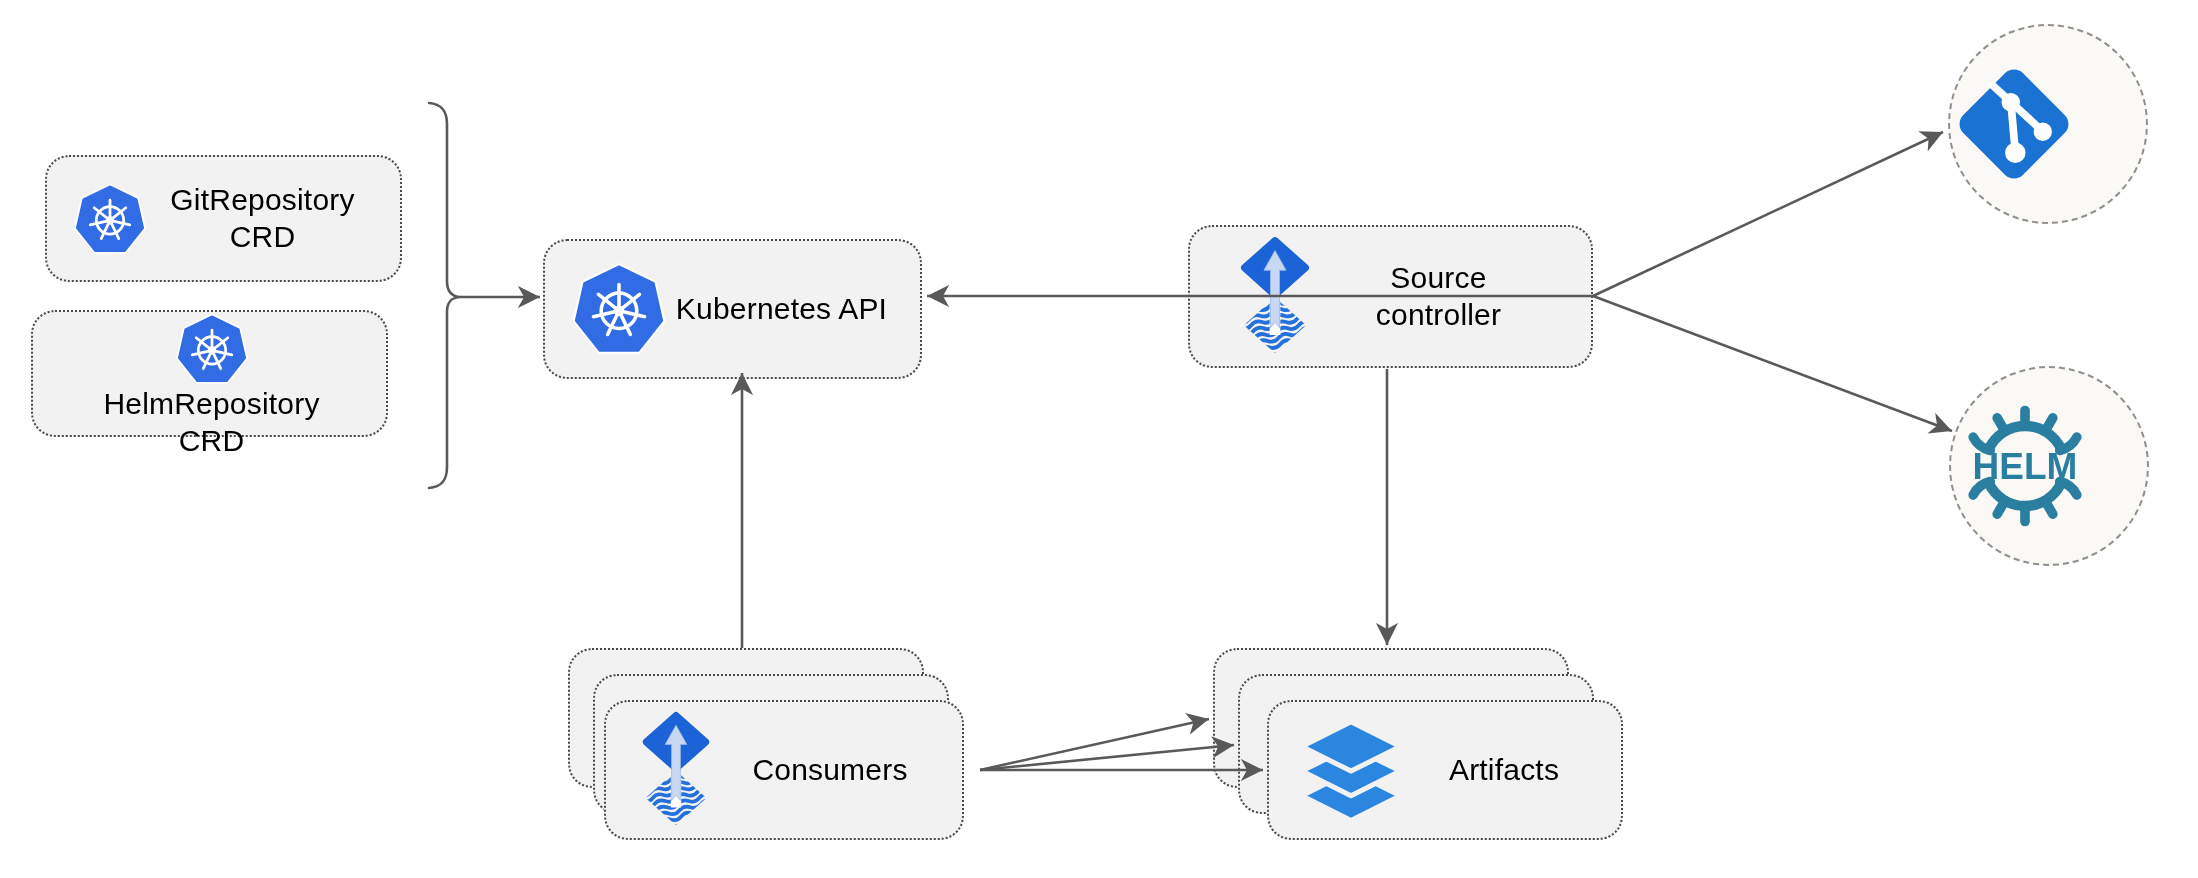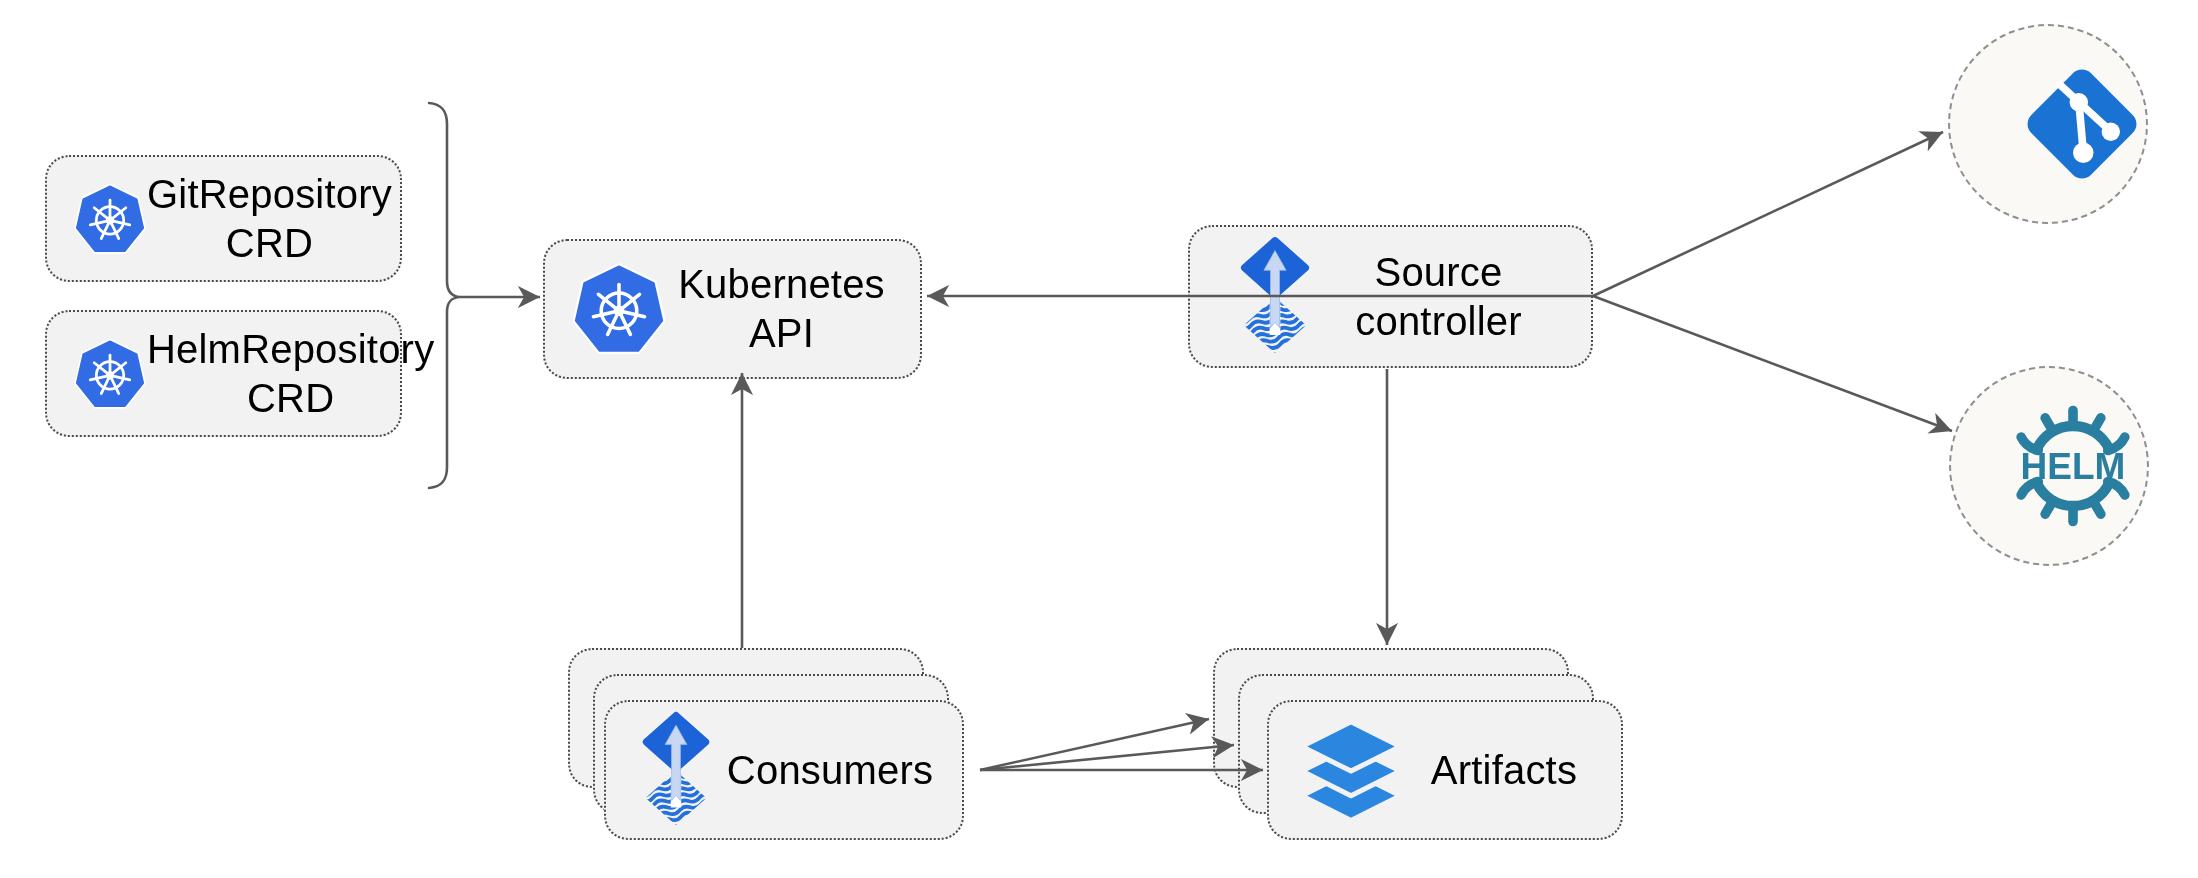--- a/index.html
+++ b/index.html
@@ -8,30 +8,30 @@
     font-family:"Liberation Sans",sans-serif;overflow:hidden;
   }
   #connectors{position:absolute;left:0;top:0;z-index:5;pointer-events:none;}
   .node{
     position:absolute;box-sizing:border-box;background:#f2f2f2;
     border:2px dotted #4a4a4a;border-radius:24px;z-index:1;
   }
   .hbox{display:flex;align-items:center;}
   .icon{flex:none;}
   .lbl{
-    flex:1;text-align:center;font-size:40px;color:#000;line-height:1.22;
+    flex:1;text-align:center;font-size:30px;color:#000;line-height:1.22;
     letter-spacing:0.2px;
   }
   .lbl span{display:block;}
   .stack{position:absolute;z-index:1;}
   .stack .node{position:absolute;}
   .circle{
     position:absolute;box-sizing:border-box;width:200px;height:200px;
     background:#faf9f6;border:2.5px dashed #8f8f8f;border-radius:50%;
-    display:flex;align-items:center;justify-content:flex-end;z-index:1;
+    display:flex;align-items:center;justify-content:flex-start;z-index:1;
   }
   #defs-holder{position:absolute;width:0;height:0;overflow:hidden;}
 </style>
 </head>
 <body>
 
 <svg id="defs-holder" aria-hidden="true">
   <defs>
     <symbol id="sym-k8s" viewBox="-4 -4 108 108">
       <polygon points="50,2 89.1,20.8 98.7,63.1 71.7,97.1 28.3,97.1 1.3,63.1 10.9,20.8" fill="#326ce5" stroke="#ffffff" stroke-width="7" stroke-linejoin="round"></polygon>
@@ -115,21 +115,21 @@
   <div class="node hbox" style="left:45px;top:155px;width:357px;height:127px;padding:0 22px 0 26px;">
     <svg class="icon" width="74" height="74">
         <use href="#sym-k8s"></use>
       </svg>
     <div class="lbl">
       <span>GitRepository</span>
       <span>CRD</span>
     </div>
   </div>
 
-  <div class="node hbox" style="left:45px;top:310px;width:357px;height:127px;padding:0 22px 0 26px;">
+  <div class="node hbox" style="left:31px;top:310px;width:357px;height:127px;padding:0 22px 0 26px;flex-direction:column;">
     <svg class="icon" width="74" height="74">
         <use href="#sym-k8s"></use>
       </svg>
     <div class="lbl">
       <span>HelmRepository</span>
       <span>CRD</span>
     </div>
   </div>
 
   <div class="node hbox" style="left:543px;top:239px;width:379px;height:140px;padding:0 24px 0 26px;">

